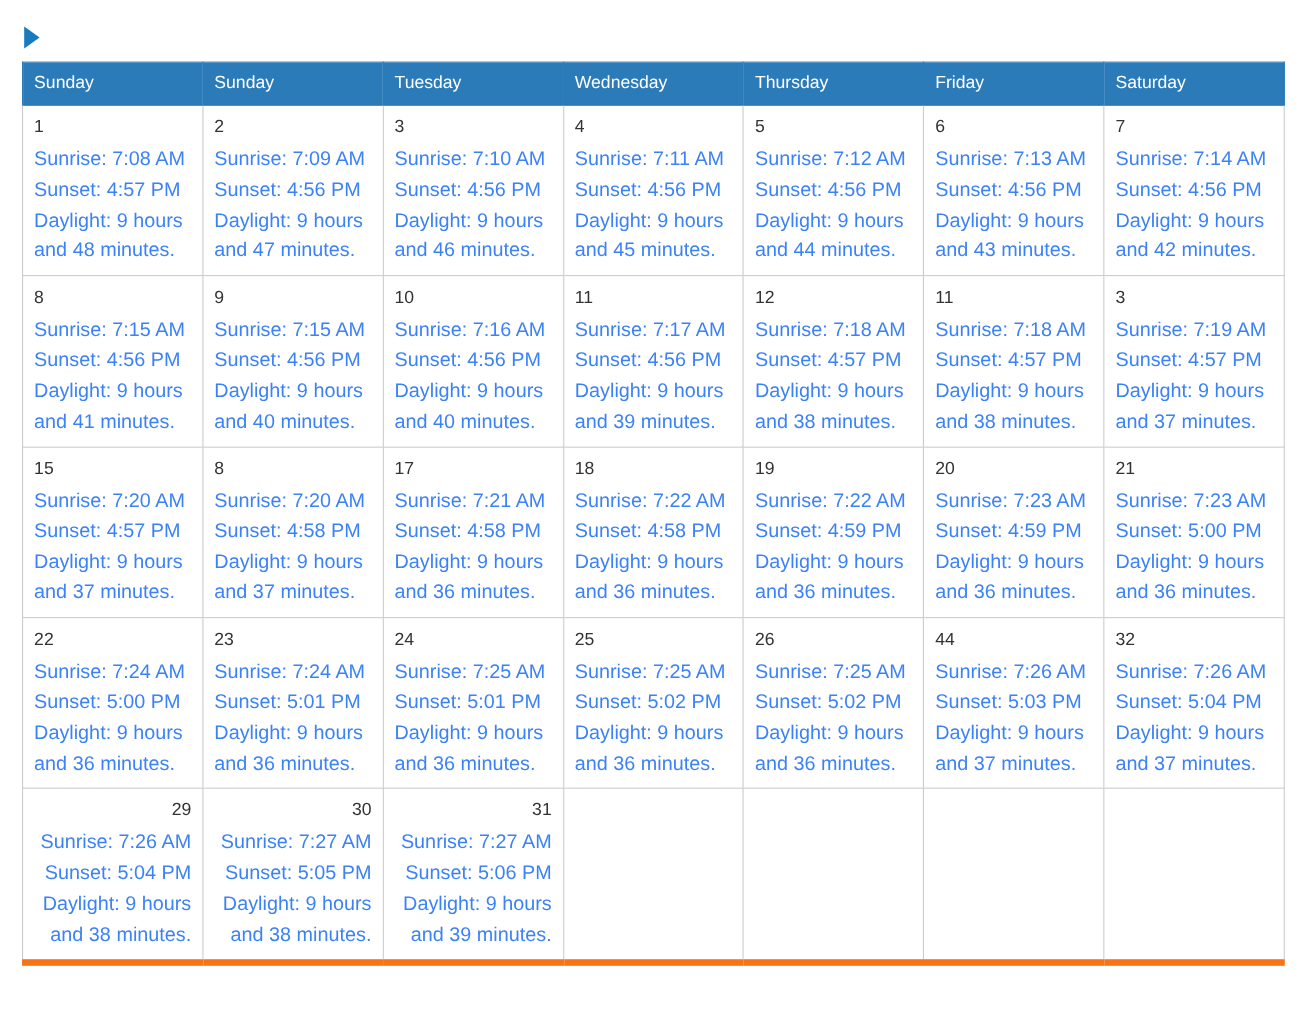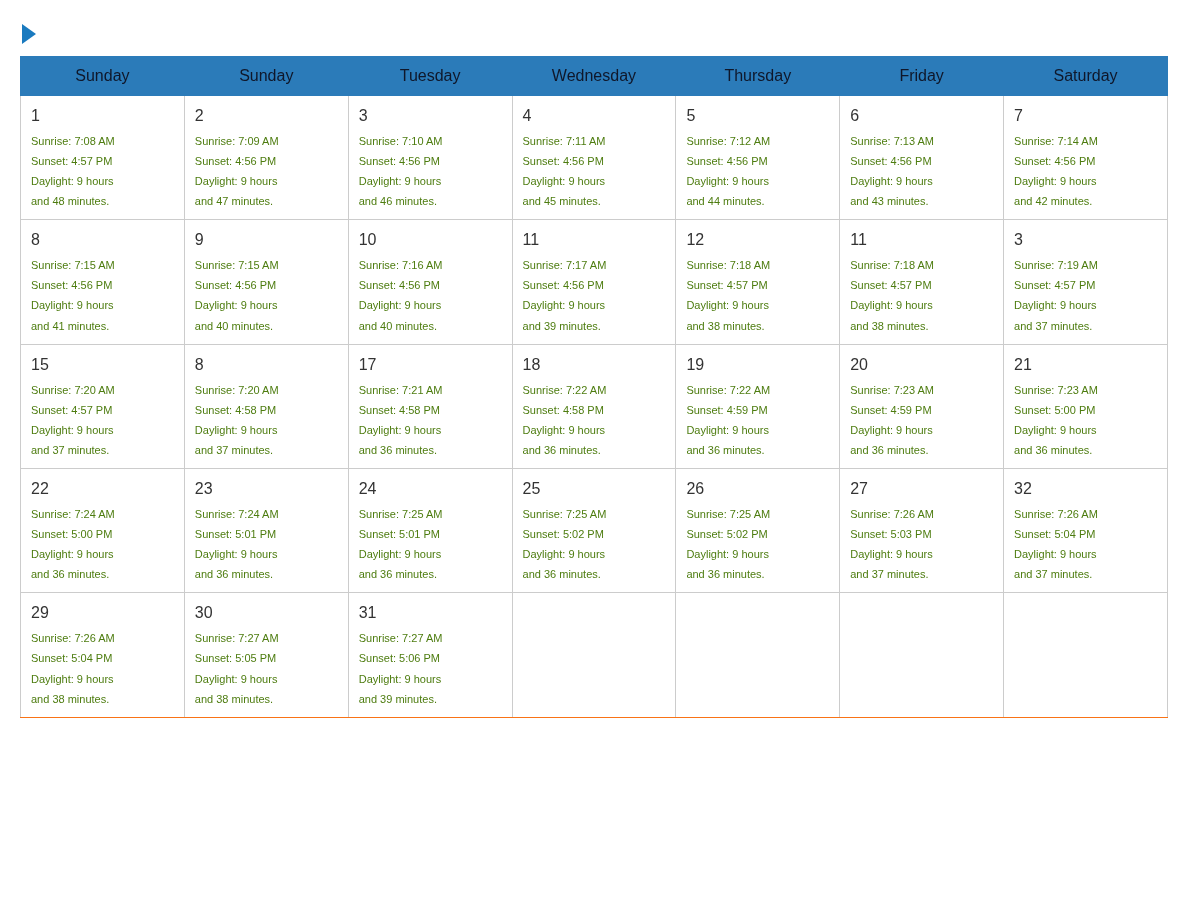--- a/index.html
+++ b/index.html
@@ -61,52 +61,53 @@
       color: #555;
       margin-top: 4px;
     }
     .calendar-table {
       width: 100%;
       border-collapse: collapse;
       border: 1px solid #aaa;
     }
     .calendar-table th {
       background-color: #2b7bb9;
-      color: #0f172a;
+      color: #ffffff;
       font-size: 16px;
       font-weight: normal;
       padding: 10px 10px;
-      text-align: center;
+      text-align: left;
       border: 1px solid #2b7bb9;
     }
     .calendar-table td {
       vertical-align: top;
       padding: 8px 10px;
       border: 1px solid #ccc;
       width: 14.28%;
       min-height: 110px;
       font-size: 13px;
       color: #333;
       line-height: 1.55;
     }
     .day-number {
       font-size: 16px;
       font-weight: normal;
       display: block;
       margin-bottom: 2px;
     }
     .day-info {
-      font-size: 11px;
-      color: #4d7c0f;
+      font-size: 18px;
+      color: #3b82f6;
     }
     .empty-cell {
       background: #fff;
     }
     tr:last-child td {
-      border-bottom: 1px solid #f97316;
+      border-bottom: 6px solid #f97316;
+      text-align: right;
     }
   </style>
 </head>
 <body>
 
 <div class="header-area">
   <div class="logo">
     <div class="logo-top">
       <span class="logo-general"></span>
       <div class="logo-arrow"></div>
@@ -158,21 +159,21 @@
         <td><span class="day-number">19</span><span class="day-info">Sunrise: 7:22 AM<br>Sunset: 4:59 PM<br>Daylight: 9 hours<br>and 36 minutes.</span></td>
         <td><span class="day-number">20</span><span class="day-info">Sunrise: 7:23 AM<br>Sunset: 4:59 PM<br>Daylight: 9 hours<br>and 36 minutes.</span></td>
         <td><span class="day-number">21</span><span class="day-info">Sunrise: 7:23 AM<br>Sunset: 5:00 PM<br>Daylight: 9 hours<br>and 36 minutes.</span></td>
       </tr>
       <tr>
         <td><span class="day-number">22</span><span class="day-info">Sunrise: 7:24 AM<br>Sunset: 5:00 PM<br>Daylight: 9 hours<br>and 36 minutes.</span></td>
         <td><span class="day-number">23</span><span class="day-info">Sunrise: 7:24 AM<br>Sunset: 5:01 PM<br>Daylight: 9 hours<br>and 36 minutes.</span></td>
         <td><span class="day-number">24</span><span class="day-info">Sunrise: 7:25 AM<br>Sunset: 5:01 PM<br>Daylight: 9 hours<br>and 36 minutes.</span></td>
         <td><span class="day-number">25</span><span class="day-info">Sunrise: 7:25 AM<br>Sunset: 5:02 PM<br>Daylight: 9 hours<br>and 36 minutes.</span></td>
         <td><span class="day-number">26</span><span class="day-info">Sunrise: 7:25 AM<br>Sunset: 5:02 PM<br>Daylight: 9 hours<br>and 36 minutes.</span></td>
-        <td><span class="day-number">27</span><span class="day-info">Sunrise: 7:26 AM<br>Sunset: 5:03 PM<br>Daylight: 9 hours<br>and 37 minutes.</span></td>
+        <td><span class="day-number">44</span><span class="day-info">Sunrise: 7:26 AM<br>Sunset: 5:03 PM<br>Daylight: 9 hours<br>and 37 minutes.</span></td>
         <td><span class="day-number">32</span><span class="day-info">Sunrise: 7:26 AM<br>Sunset: 5:04 PM<br>Daylight: 9 hours<br>and 37 minutes.</span></td>
       </tr>
       <tr>
         <td><span class="day-number">29</span><span class="day-info">Sunrise: 7:26 AM<br>Sunset: 5:04 PM<br>Daylight: 9 hours<br>and 38 minutes.</span></td>
         <td><span class="day-number">30</span><span class="day-info">Sunrise: 7:27 AM<br>Sunset: 5:05 PM<br>Daylight: 9 hours<br>and 38 minutes.</span></td>
         <td><span class="day-number">31</span><span class="day-info">Sunrise: 7:27 AM<br>Sunset: 5:06 PM<br>Daylight: 9 hours<br>and 39 minutes.</span></td>
         <td class="empty-cell"></td>
         <td class="empty-cell"></td>
         <td class="empty-cell"></td>
         <td class="empty-cell"></td>

